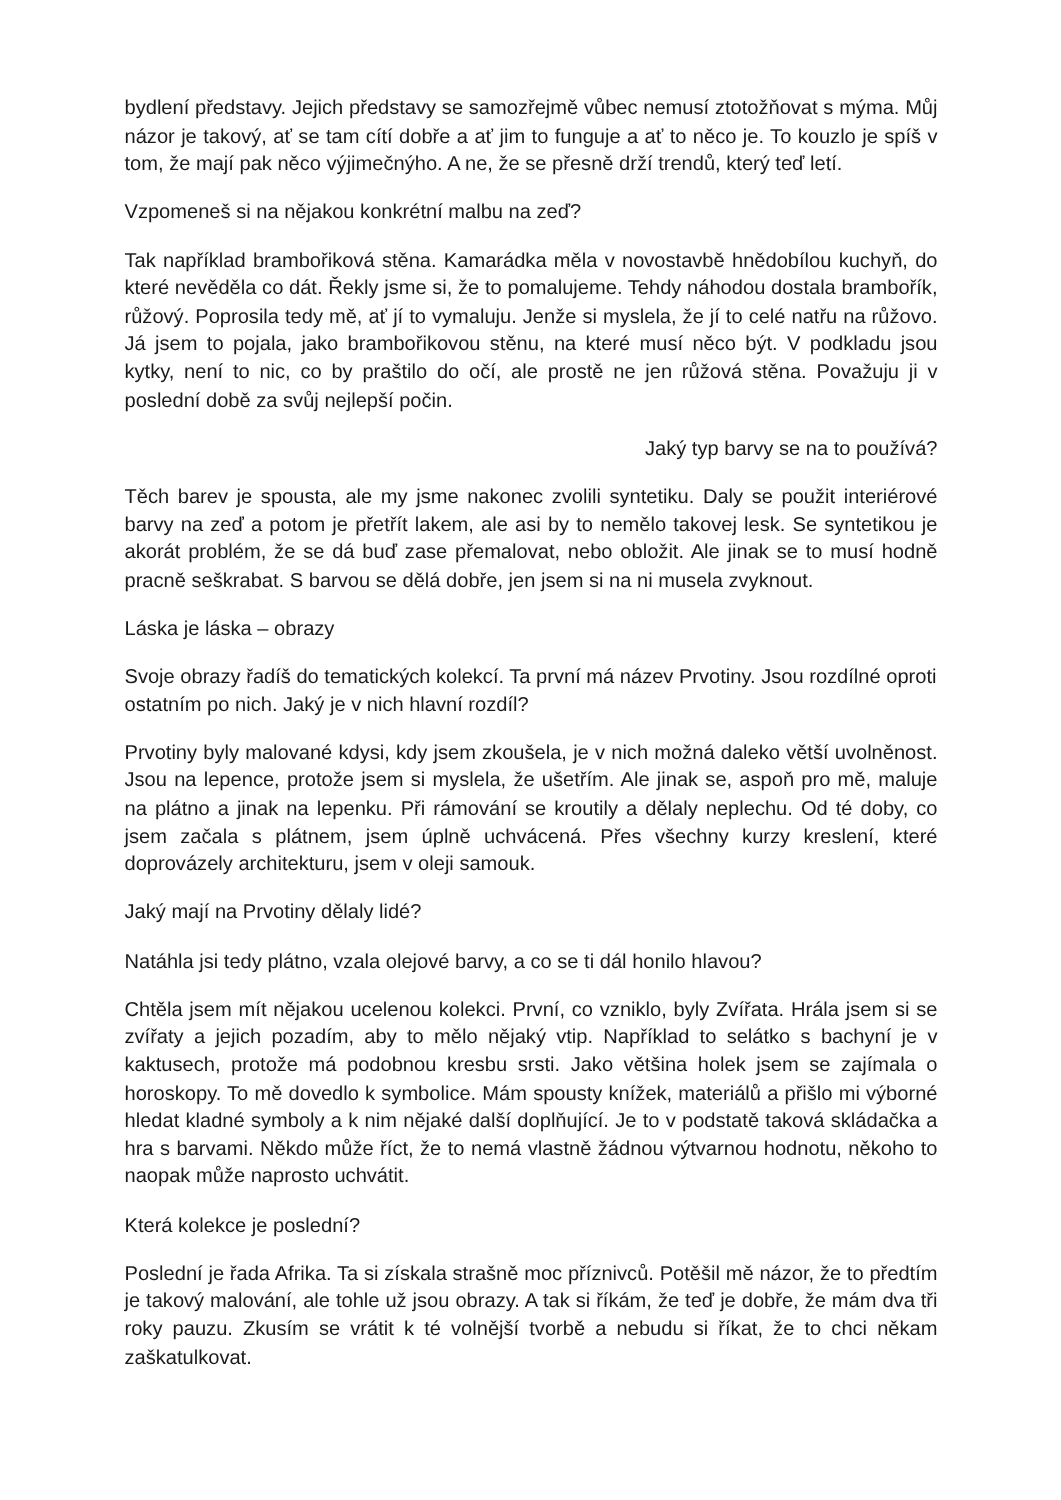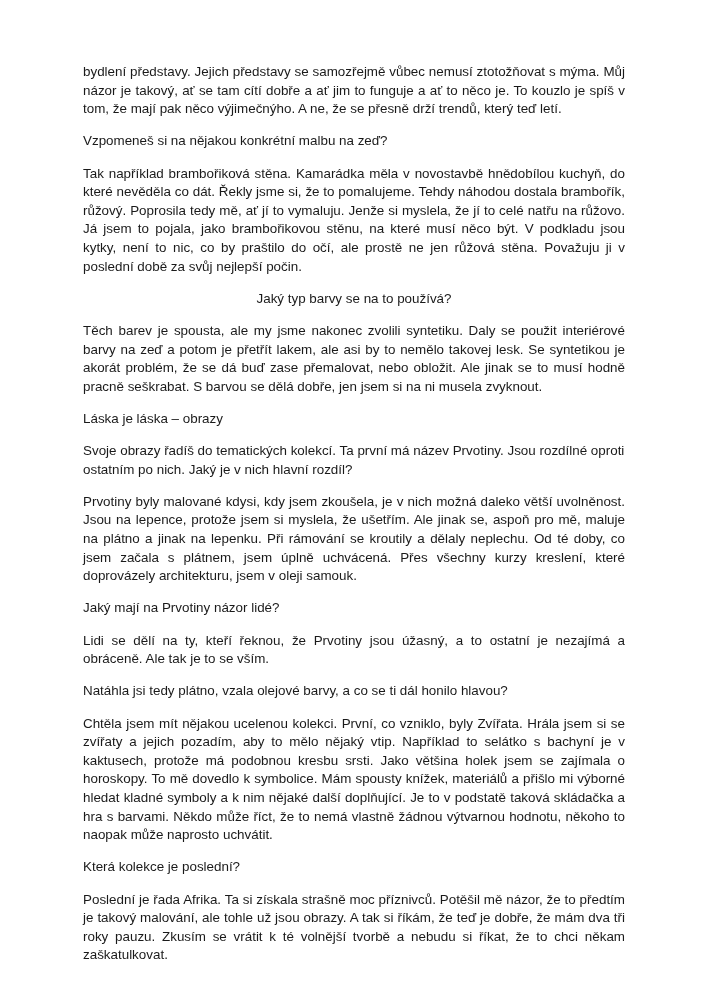--- a/index.html
+++ b/index.html
@@ -25,38 +25,37 @@
   }
   .page p {
     margin: 0 0 13.6px 0;
     text-align: justify;
   }
   .page p.question {
     text-underline-offset: 2px;
     text-align: left;
   }
   .page p.plain-question {
-    text-align: center;
+    text-align: right;
   }
   .page p.heading {
     font-weight: normal;
     text-align: left;
   }
 </style>
 </head>
 <body>
 
 <div class="page">
   <p class="body-text">bydlení představy. Jejich představy se samozřejmě vůbec nemusí ztotožňovat s mýma. Můj názor je takový, ať se tam cítí dobře a ať jim to funguje a ať to něco je. To kouzlo je spíš v tom, že mají pak něco výjimečnýho. A ne, že se přesně drží trendů, který teď letí.</p>
   <p class="question">Vzpomeneš si na nějakou konkrétní malbu na zeď?</p>
   <p class="body-text">Tak například brambořiková stěna. Kamarádka měla v novostavbě hnědobílou kuchyň, do které nevěděla co dát. Řekly jsme si, že to pomalujeme. Tehdy náhodou dostala brambořík, růžový. Poprosila tedy mě, ať jí to vymaluju. Jenže si myslela, že jí to celé natřu na růžovo. Já jsem to pojala, jako brambořikovou stěnu, na které musí něco být. V podkladu jsou kytky, není to nic, co by praštilo do očí, ale prostě ne jen růžová stěna. Považuju ji v poslední době za svůj nejlepší počin.</p>
   <p class="plain-question">Jaký typ barvy se na to používá?</p>
   <p class="body-text">Těch barev je spousta, ale my jsme nakonec zvolili syntetiku. Daly se použit interiérové barvy na zeď a potom je přetřít lakem, ale asi by to nemělo takovej lesk. Se syntetikou je akorát problém, že se dá buď zase přemalovat, nebo obložit. Ale jinak se to musí hodně pracně seškrabat. S barvou se dělá dobře, jen jsem si na ni musela zvyknout.</p>
   <p class="heading">Láska je láska – obrazy</p>
   <p class="question">Svoje obrazy řadíš do tematických kolekcí. Ta první má název Prvotiny. Jsou rozdílné oproti ostatním po nich. Jaký je v nich hlavní rozdíl?</p>
   <p class="body-text">Prvotiny byly malované kdysi, kdy jsem zkoušela, je v nich možná daleko větší uvolněnost. Jsou na lepence, protože jsem si myslela, že ušetřím. Ale jinak se, aspoň pro mě, maluje na plátno a jinak na lepenku. Při rámování se kroutily a dělaly neplechu. Od té doby, co jsem začala s plátnem, jsem úplně uchvácená. Přes všechny kurzy kreslení, které doprovázely architekturu, jsem v oleji samouk.</p>
-  <p class="question">Jaký mají na Prvotiny názor lidé?</p>
-  <p class="body-text">Lidi se dělí na ty, kteří řeknou, že Prvotiny jsou úžasný, a to ostatní je nezajímá a obráceně. Ale tak je to se vším.</p>
+  <p class="question">Jaký mají na Prvotiny dělaly lidé?</p>
   <p class="question">Natáhla jsi tedy plátno, vzala olejové barvy, a co se ti dál honilo hlavou?</p>
   <p class="body-text">Chtěla jsem mít nějakou ucelenou kolekci. První, co vzniklo, byly Zvířata. Hrála jsem si se zvířaty a jejich pozadím, aby to mělo nějaký vtip. Například to selátko s bachyní je v kaktusech, protože má podobnou kresbu srsti. Jako většina holek jsem se zajímala o horoskopy. To mě dovedlo k symbolice. Mám spousty knížek, materiálů a přišlo mi výborné hledat kladné symboly a k nim nějaké další doplňující. Je to v podstatě taková skládačka a hra s barvami. Někdo může říct, že to nemá vlastně žádnou výtvarnou hodnotu, někoho to naopak může naprosto uchvátit.</p>
   <p class="question">Která kolekce je poslední?</p>
   <p class="body-text">Poslední je řada Afrika. Ta si získala strašně moc příznivců. Potěšil mě názor, že to předtím je takový malování, ale tohle už jsou obrazy. A tak si říkám, že teď je dobře, že mám dva tři roky pauzu. Zkusím se vrátit k té volnější tvorbě a nebudu si říkat, že to chci někam zaškatulkovat.</p>
 </div>
 
 </body></html>

